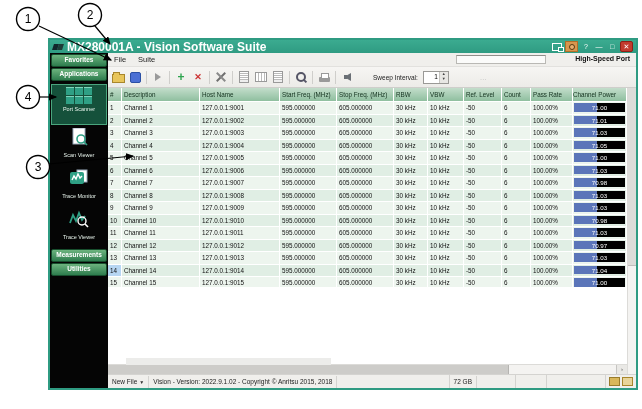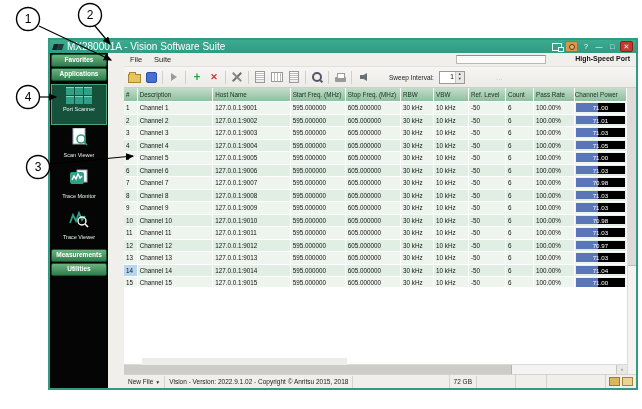--- a/index.html
+++ b/index.html
@@ -9,35 +9,35 @@
   
   .window{position:absolute;left:48px;top:38px;width:590px;height:352px;
           border:2px solid #2F9B82;background:#f0efec;box-sizing:border-box;
           display:flex;flex-direction:column;}
   .titlebar{height:13px;background:linear-gradient(#3bab90,#2F9B82);color:#fff;
             display:flex;align-items:center;gap:3px;padding:0 3px;flex:0 0 13px;}
   .app-logo{width:11px;height:8px;position:relative;}
   .app-logo i{position:absolute;top:1px;width:5px;height:6px;background:#12262c;transform:skewX(-18deg);}
   .app-logo i:first-child{left:0;}
   .app-logo i:last-child{left:5px;background:#1d3b38;}
-  .title-text{font-size:10px;font-weight:normal;white-space:nowrap;}
+  .title-text{font-size:12px;font-weight:bold;white-space:nowrap;}
   .tb-spacer{flex:1;}
   .tb-ic{height:9px;display:flex;align-items:center;justify-content:center;color:#fff;
          font-size:7px;line-height:9px;}
   .ico-screens{width:8px;height:6px;border:1px solid #fff;position:relative;}
   .ico-screens::after{content:'';position:absolute;right:-3px;bottom:-2px;width:4px;height:3px;
          background:#2F9B82;border:1px solid #fff;}
   .cam{width:11px;background:#d8964e;border:1px solid #b06f28;position:relative;}
   .cam::after{content:'';width:4px;height:4px;border:1px solid #5a3a10;border-radius:50%;
          background:#e8b070;}
   .btn-close{width:11px;background:#c23b2e;border:1px solid #8e1f16;border-radius:2px;}
   .btn-plain{width:10px;}
 
   
-  .wbody{flex:1;display:flex;min-height:0;gap:16px;}
+  .wbody{flex:1;display:flex;min-height:0;}
   .sidebar{width:58px;background:#050505;display:flex;flex-direction:column;flex:0 0 58px;}
   .side-btn{height:11px;margin:1px 1px 0 1px;background:linear-gradient(#6cb37e,#2e7d4e);
             border:1px solid #174e2d;border-radius:2px;color:#fff;font-size:6.5px;
             font-weight:bold;text-align:center;line-height:10px;}
   .apps{display:flex;flex-direction:column;padding-top:3px;}
   .tile{height:39px;margin:1px 2px;display:flex;flex-direction:column;align-items:center;
         justify-content:flex-start;padding-top:2px;box-sizing:border-box;}
   .tile.selected{background:#15513b;outline:1px solid #4aa57d;}
   .tile-label{color:#e8f4ec;font-size:5.5px;margin-top:2px;white-space:nowrap;}
   .ico-ps{width:26px;height:17px;display:grid;grid-template-columns:repeat(3,1fr);gap:1px;}

